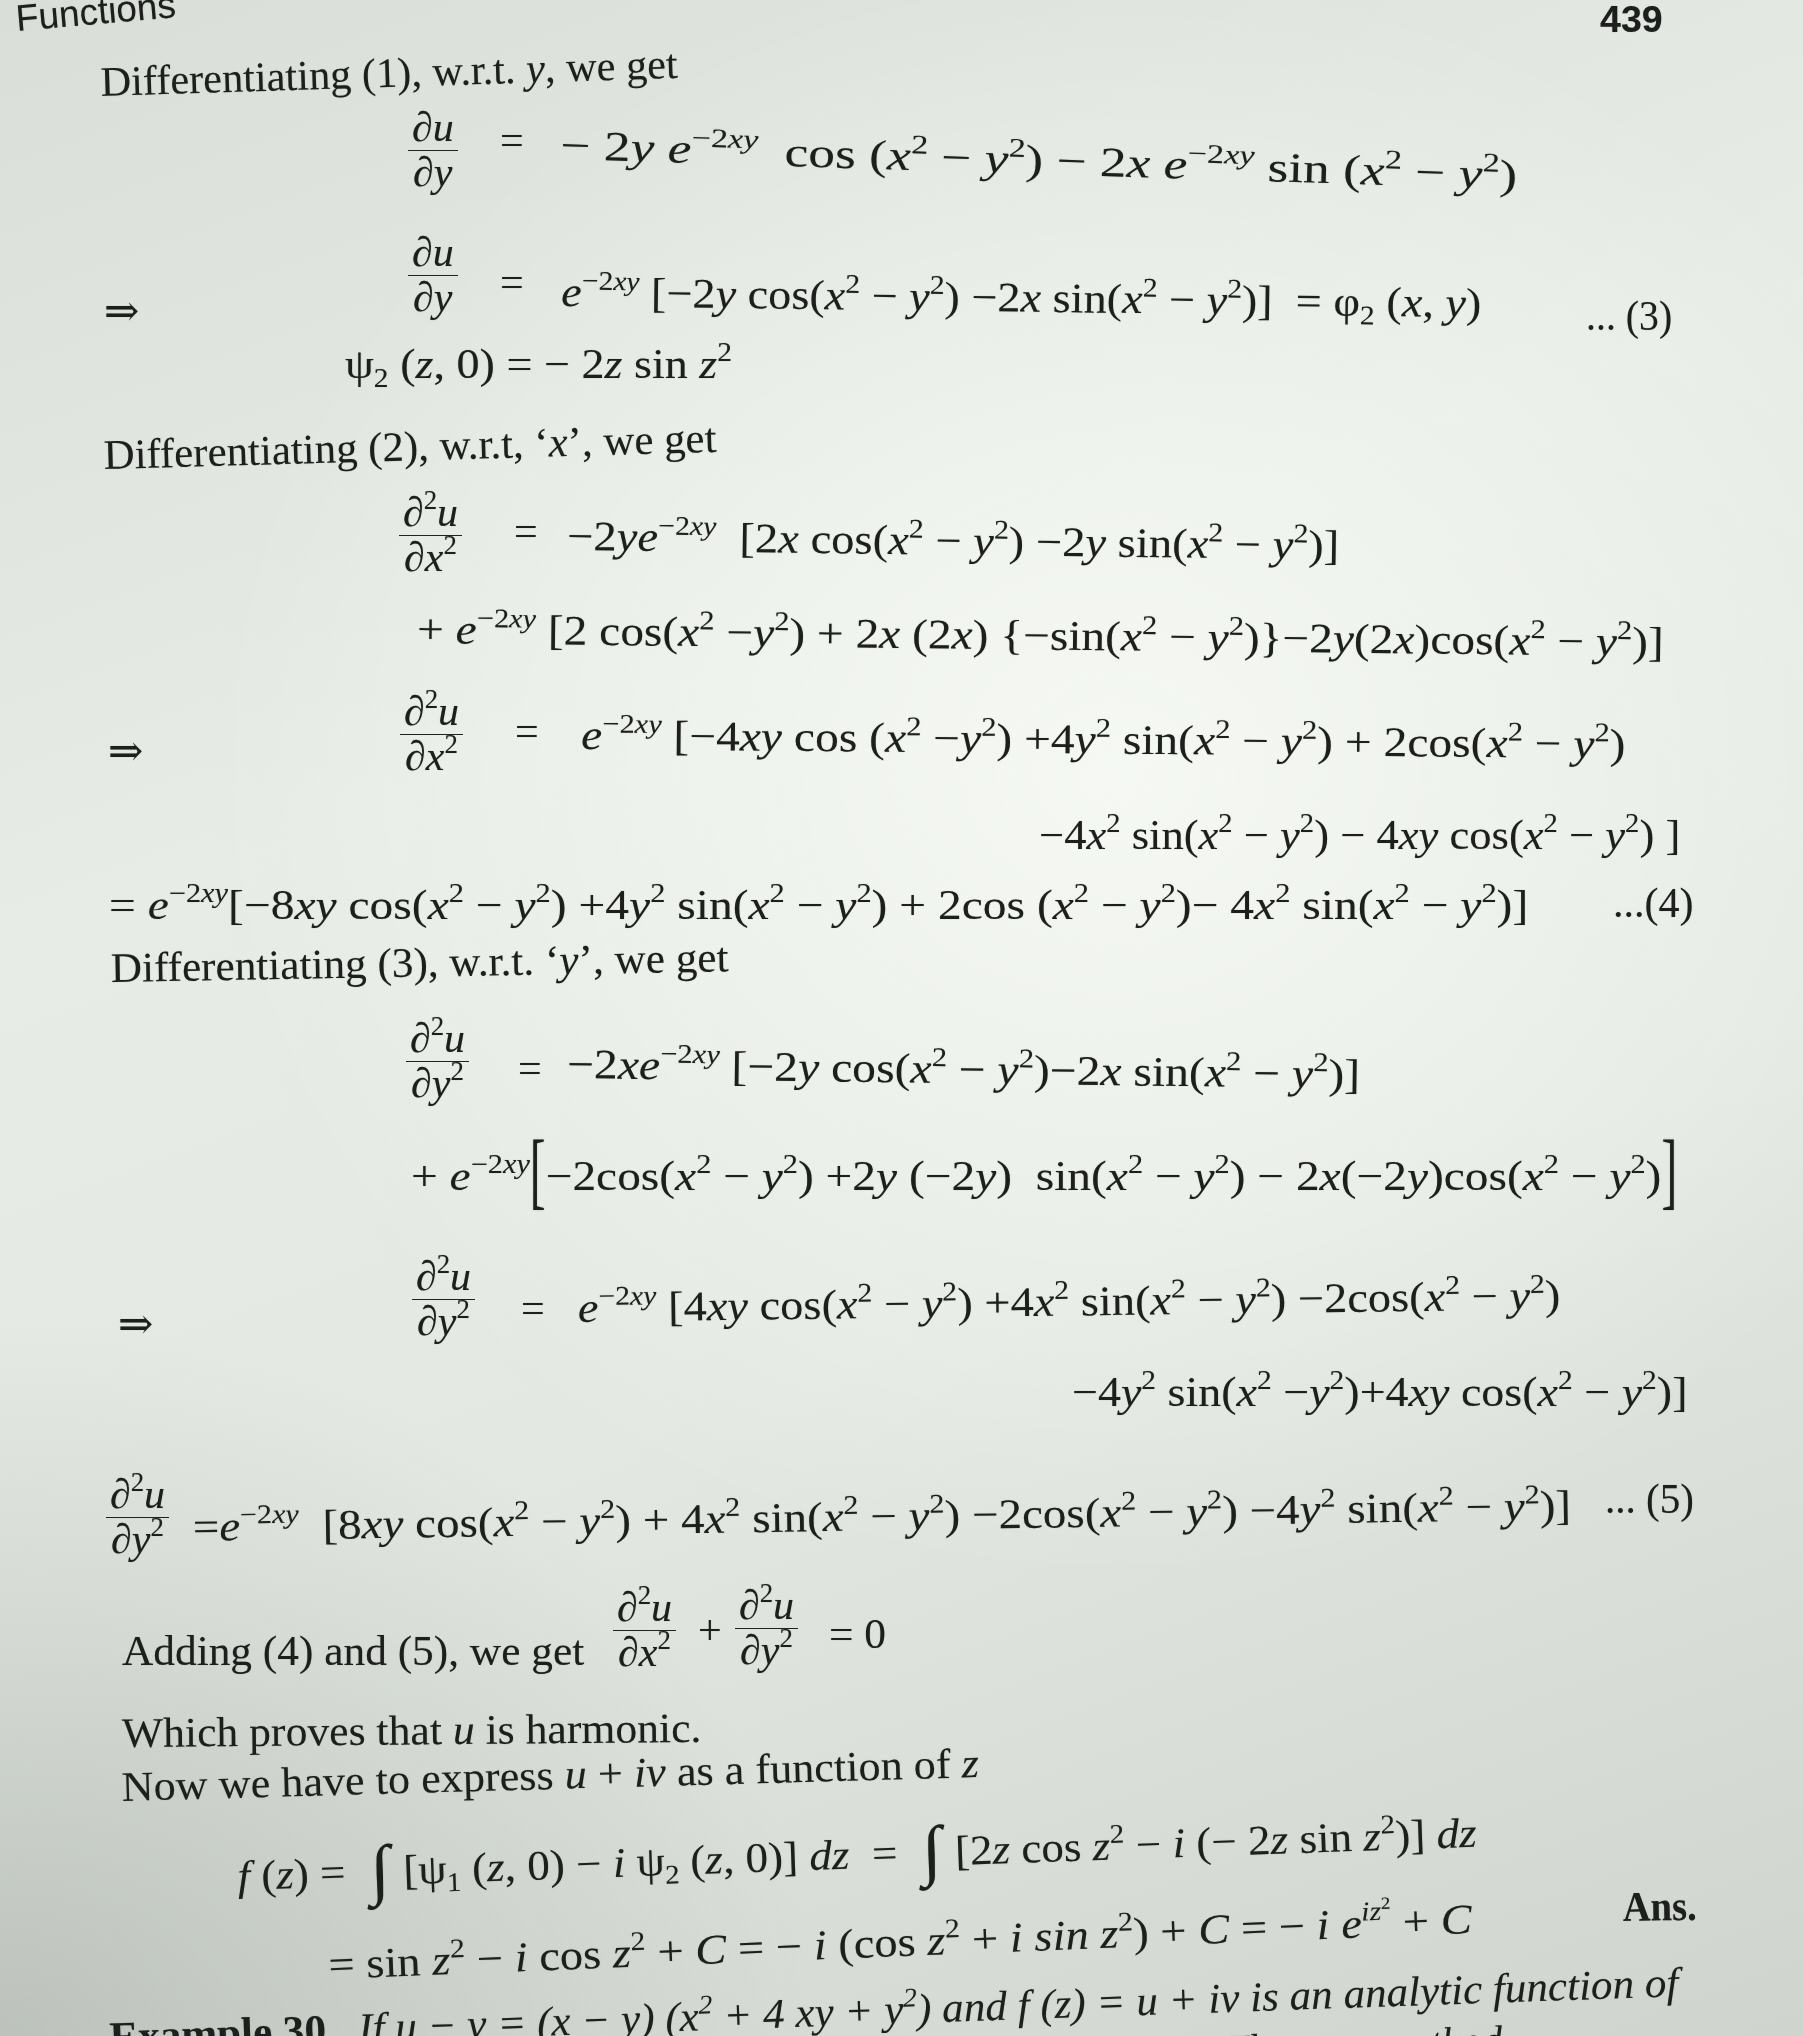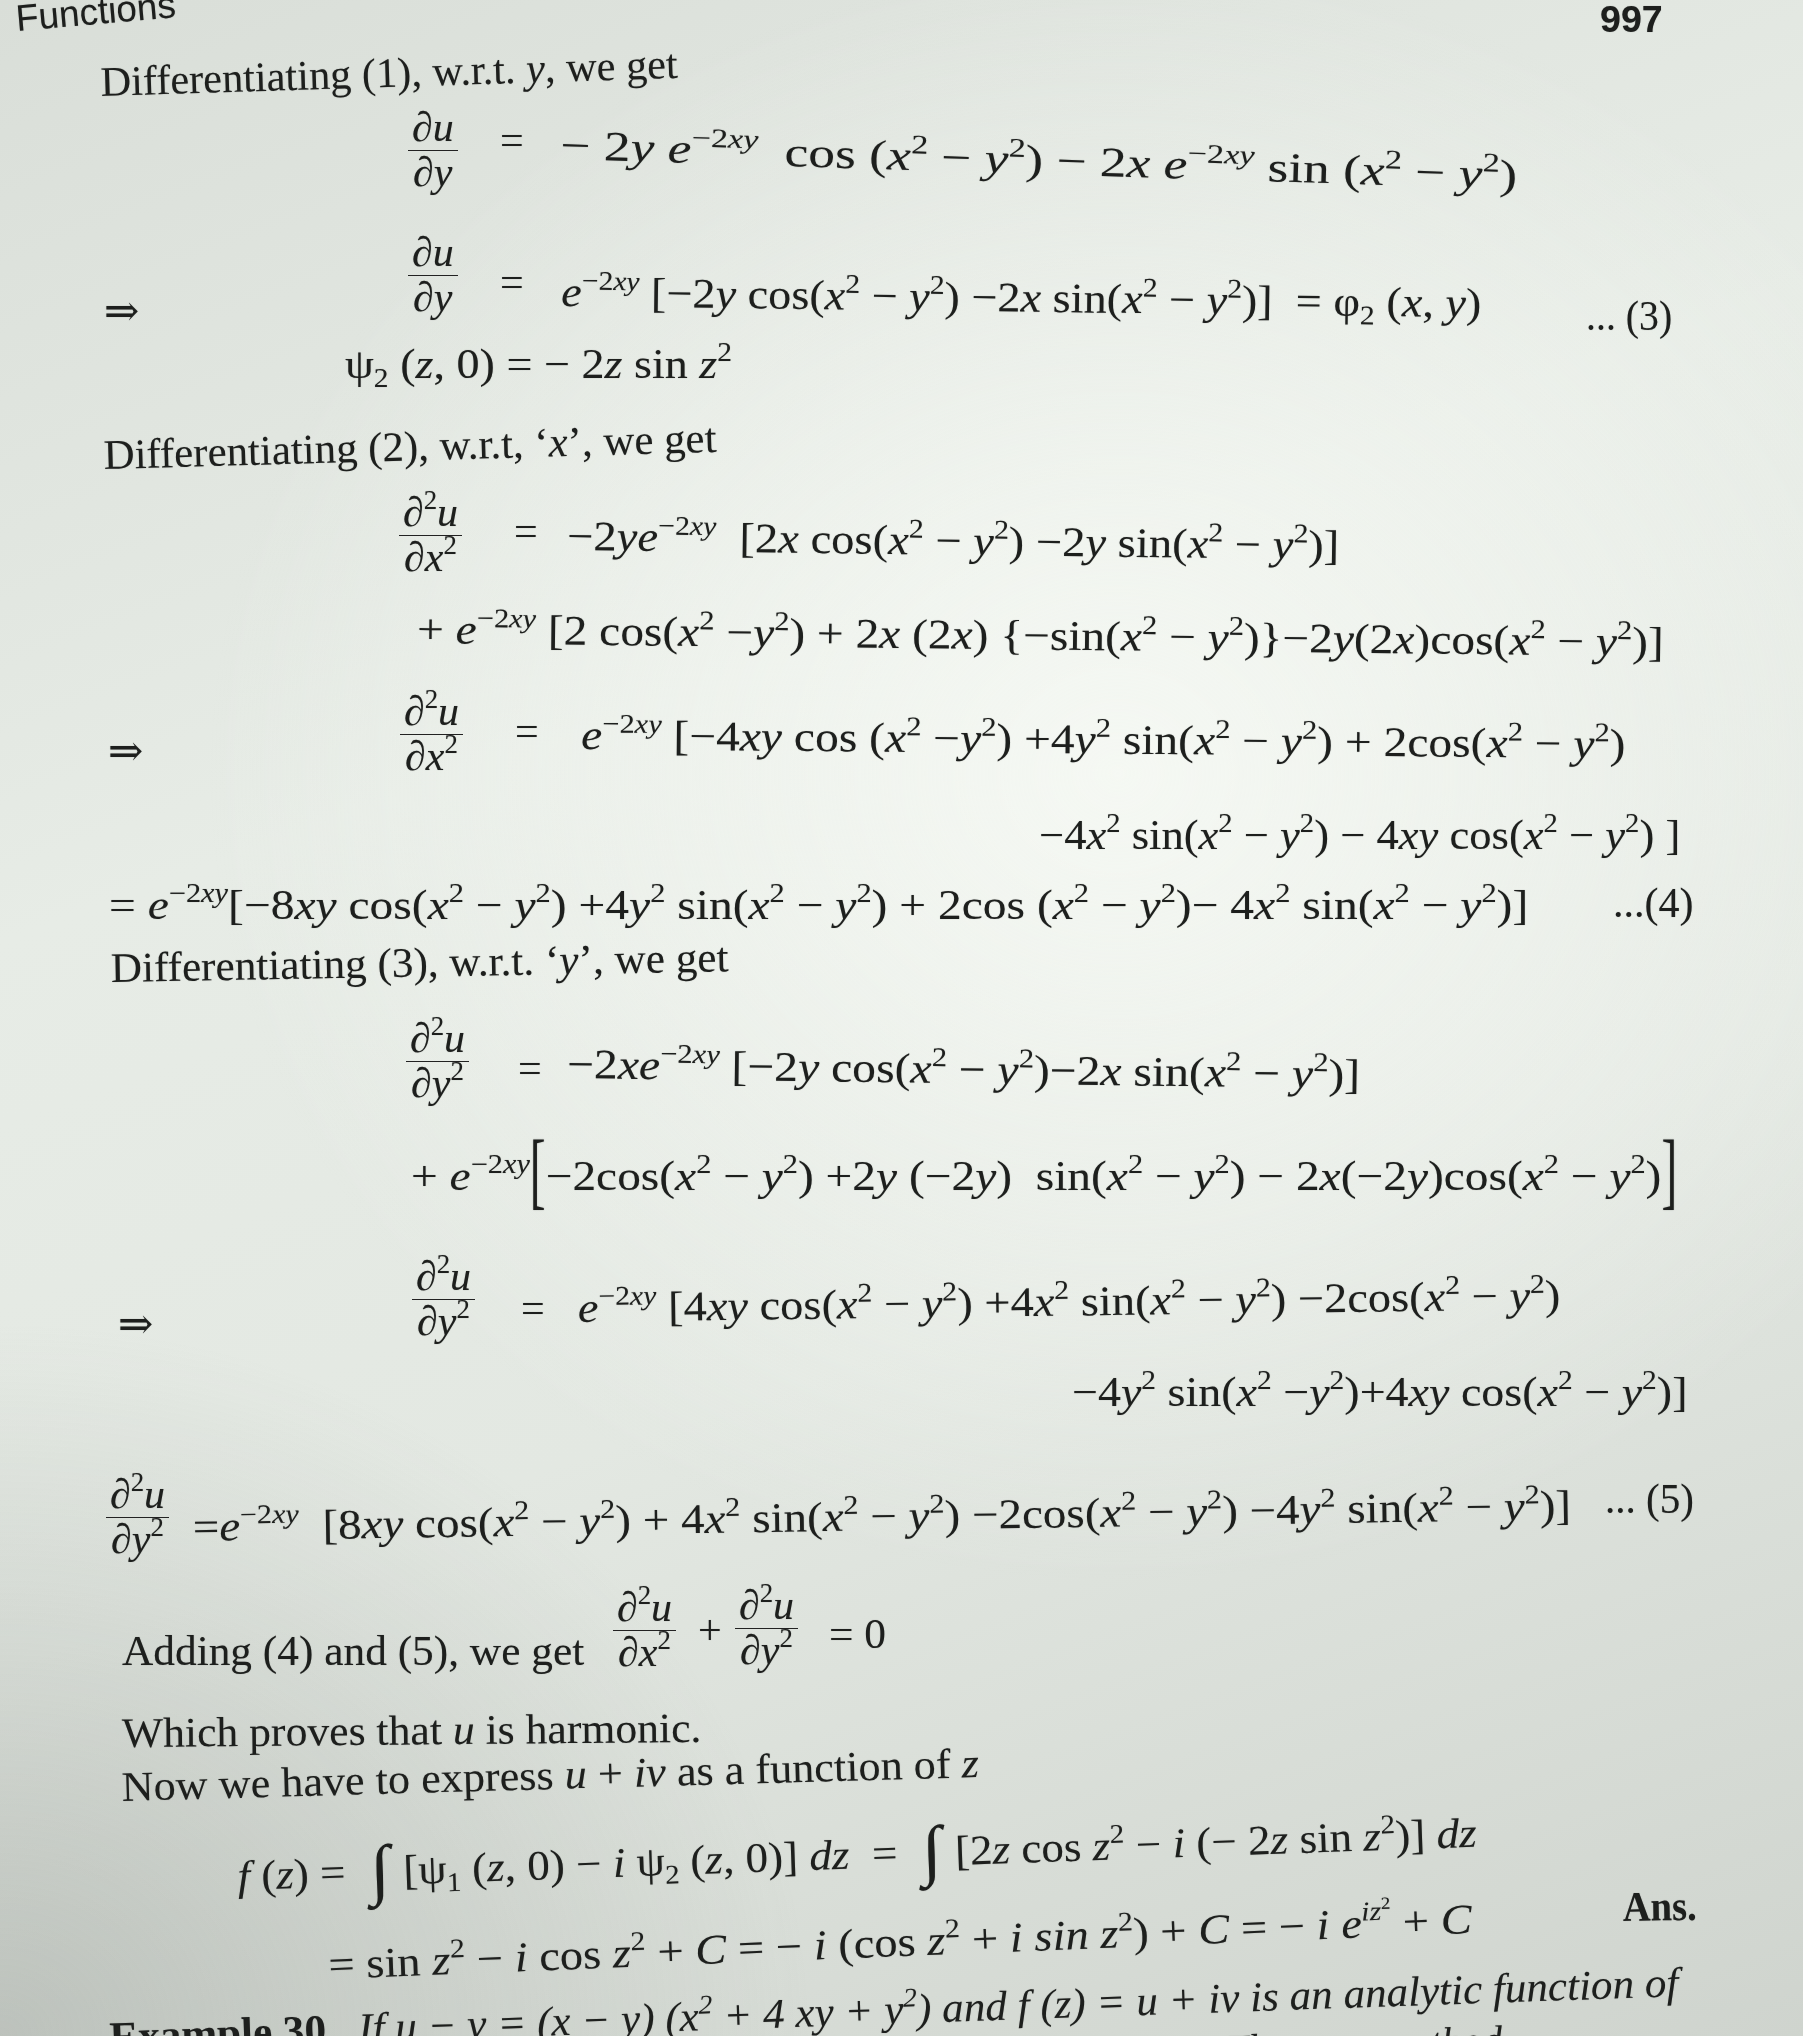--- a/index.html
+++ b/index.html
@@ -91,21 +91,21 @@
   #x21 { left: 329px; top: 1944px; --rot: -2.3deg; --fit: 1199; }
   #ans { left: 1623px; top: 1886px; --rot: -1deg; --fit: 77; font-weight: bold; }
 
   #x22 { left: 110px; top: 2016px; --rot: -2deg; --fit: 1644; }
   #x23 { left: 1226px; top: 2029px; --rot: -2deg; --fit: 290; }
 </style>
 </head>
 <body>
 
 <div id="run-head" class="a sans">Functions</div>
-<div id="page-num" class="a sans fit" style="--sx: 1.0159;">997</div>
+<div id="page-num" class="a sans fit" style="--sx: 1.0159;">439</div>
 
 <div id="t1" class="a tx fit" style="--sx: 1.0083;">Differentiating (1), w.r.t. <i>y</i>, we get</div>
 <div id="f1" class="a frac">
   <span class="num m">∂<i>u</i></span>
   <span class="den m">∂<i>y</i></span>
 </div>
 <div id="e1" class="a">=</div>
 <div id="x1" class="a m fit" style="--sx: 1.2716;">− 2<i>y</i> <i>e</i><sup>−2<i>x</i><i>y</i></sup>  <span class="fn">cos</span> (<i>x</i><sup>2</sup> − <i>y</i><sup>2</sup>) − 2<i>x</i> <i>e</i><sup>−2<i>x</i><i>y</i></sup> <span class="fn">sin</span> (<i>x</i><sup>2</sup> − <i>y</i><sup>2</sup>)</div>
 
 <div id="a3" class="a">⇒</div>

